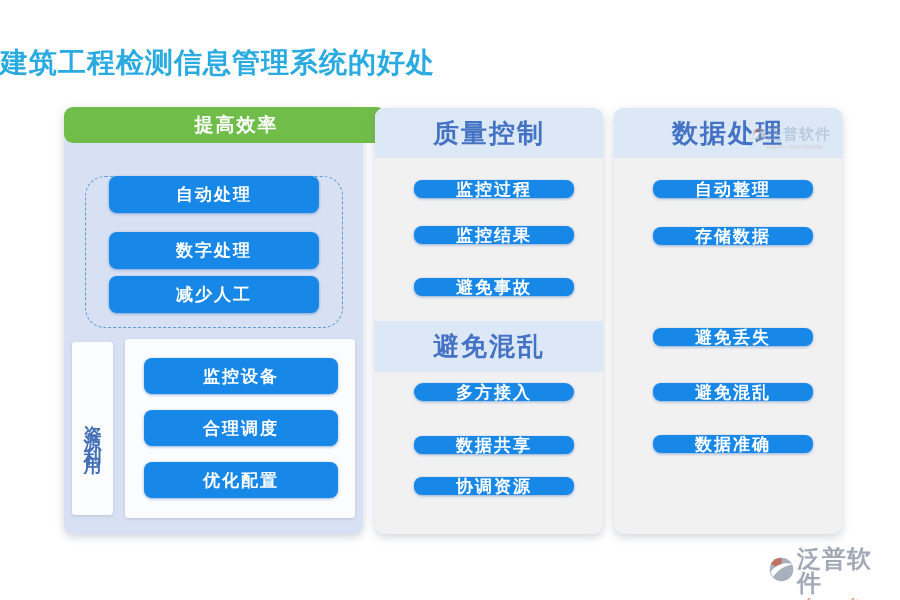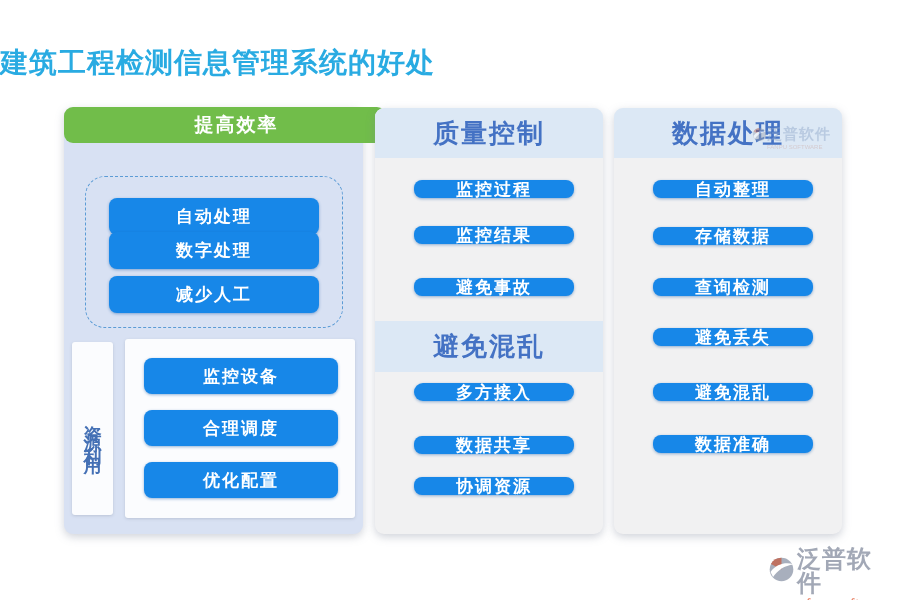--- a/index.html
+++ b/index.html
@@ -73,21 +73,21 @@
 <body>
 
 <div class="canvas">
 
   <div class="title">建筑工程检测信息管理系统的好处</div>
 
   <div class="col col-eff">
     <div class="hdr">提高效率</div>
 
     <div class="dashed-box"></div>
-    <div class="pill p-eff" style="top:91px;">自动处理</div>
+    <div class="pill p-eff" style="top:69px;">自动处理</div>
     <div class="pill p-eff" style="top:125px;">数字处理</div>
     <div class="pill p-eff" style="top:169px;">减少人工</div>
 
     <div class="side-label">资源利用</div>
     <div class="res-box"></div>
     <div class="pill p-res" style="top:251px;">监控设备</div>
     <div class="pill p-res" style="top:303px;">合理调度</div>
     <div class="pill p-res" style="top:355px;">优化配置</div>
   </div>
 
@@ -115,21 +115,20 @@
         </svg>
       </span>
       <span class="wm-text">
         <span class="wm-brand">泛普软件</span>
         <span class="wm-sub">FANPU SOFTWARE</span>
       </span>
     </div>
 
     <div class="pill p-mid" style="top:72px;">自动整理</div>
     <div class="pill p-mid" style="top:119px;">存储数据</div>
-    <div class="pill p-mid" style="top:170px;">查询检测</div>
     <div class="pill p-mid" style="top:220px;">避免丢失</div>
     <div class="pill p-mid" style="top:275px;">避免混乱</div>
     <div class="pill p-mid" style="top:327px;">数据准确</div>
   </div>
 
   <div class="footer-logo">
     <div class="fl-row">
       <span>
         <svg width="27" height="27" viewBox="0 0 32 32" style="opacity:.85;">
           <circle cx="16" cy="16" r="14" fill="#9aa2b2"></circle>

